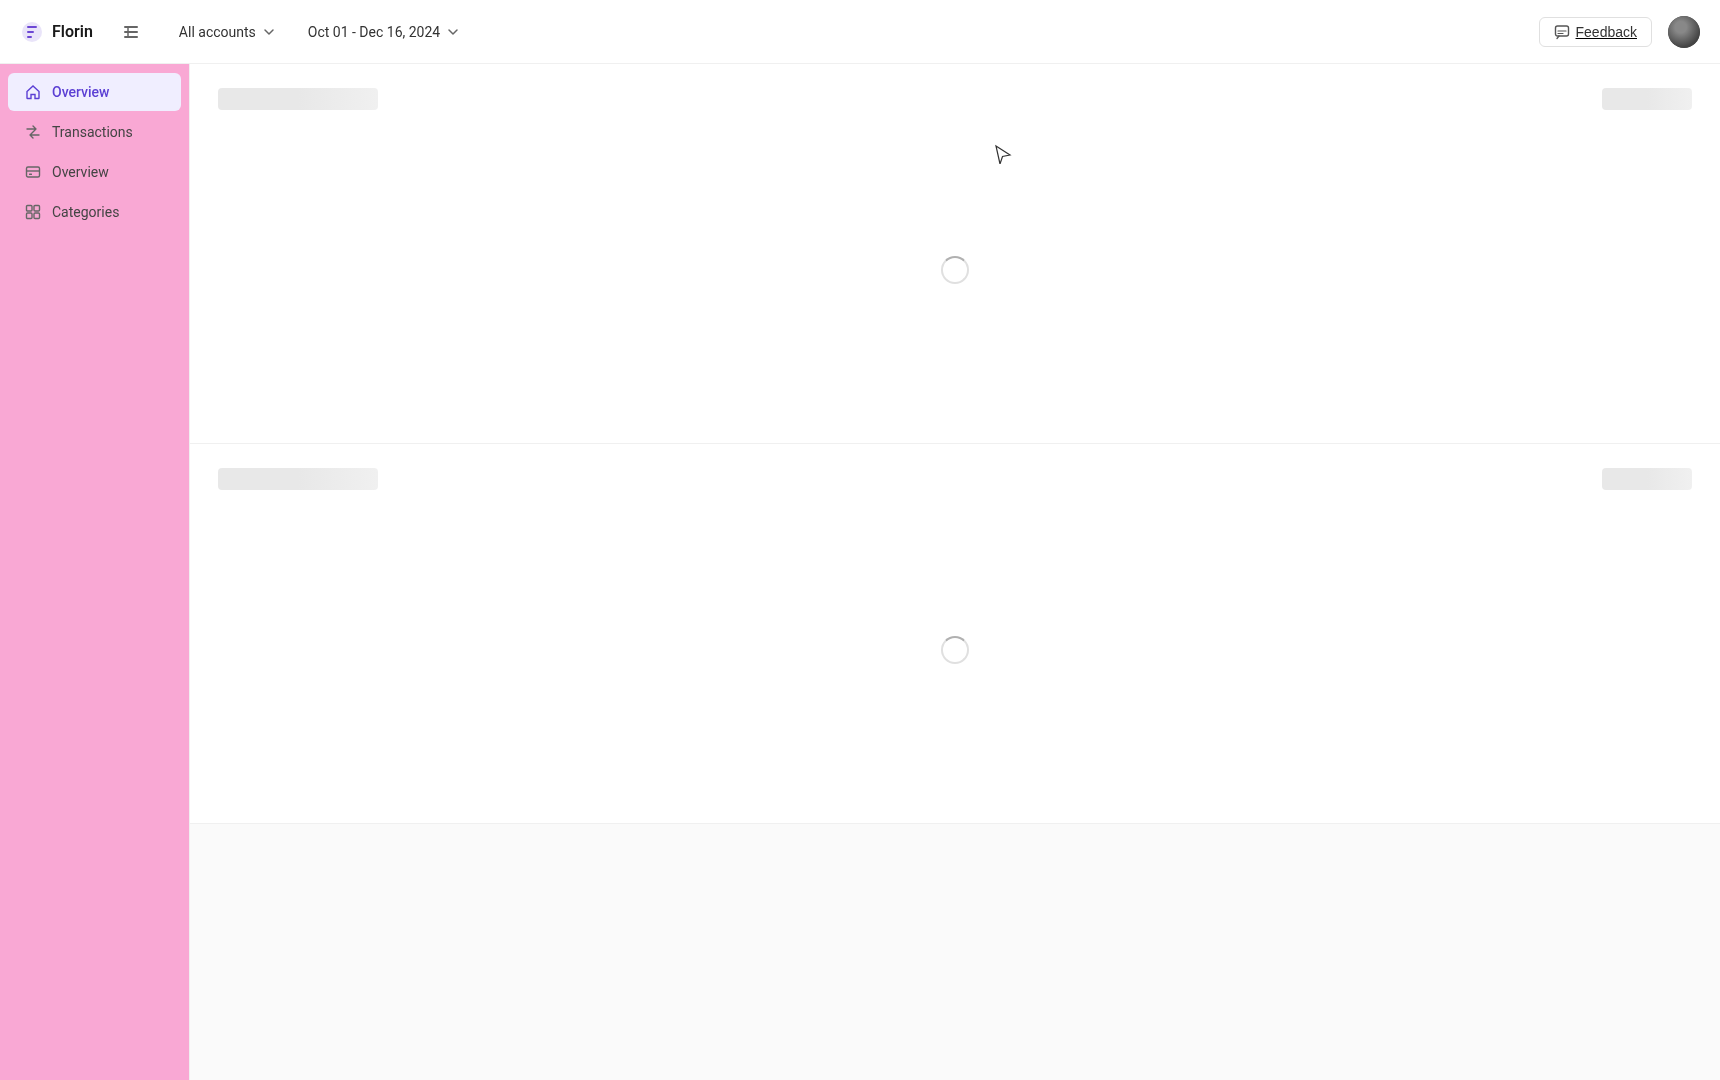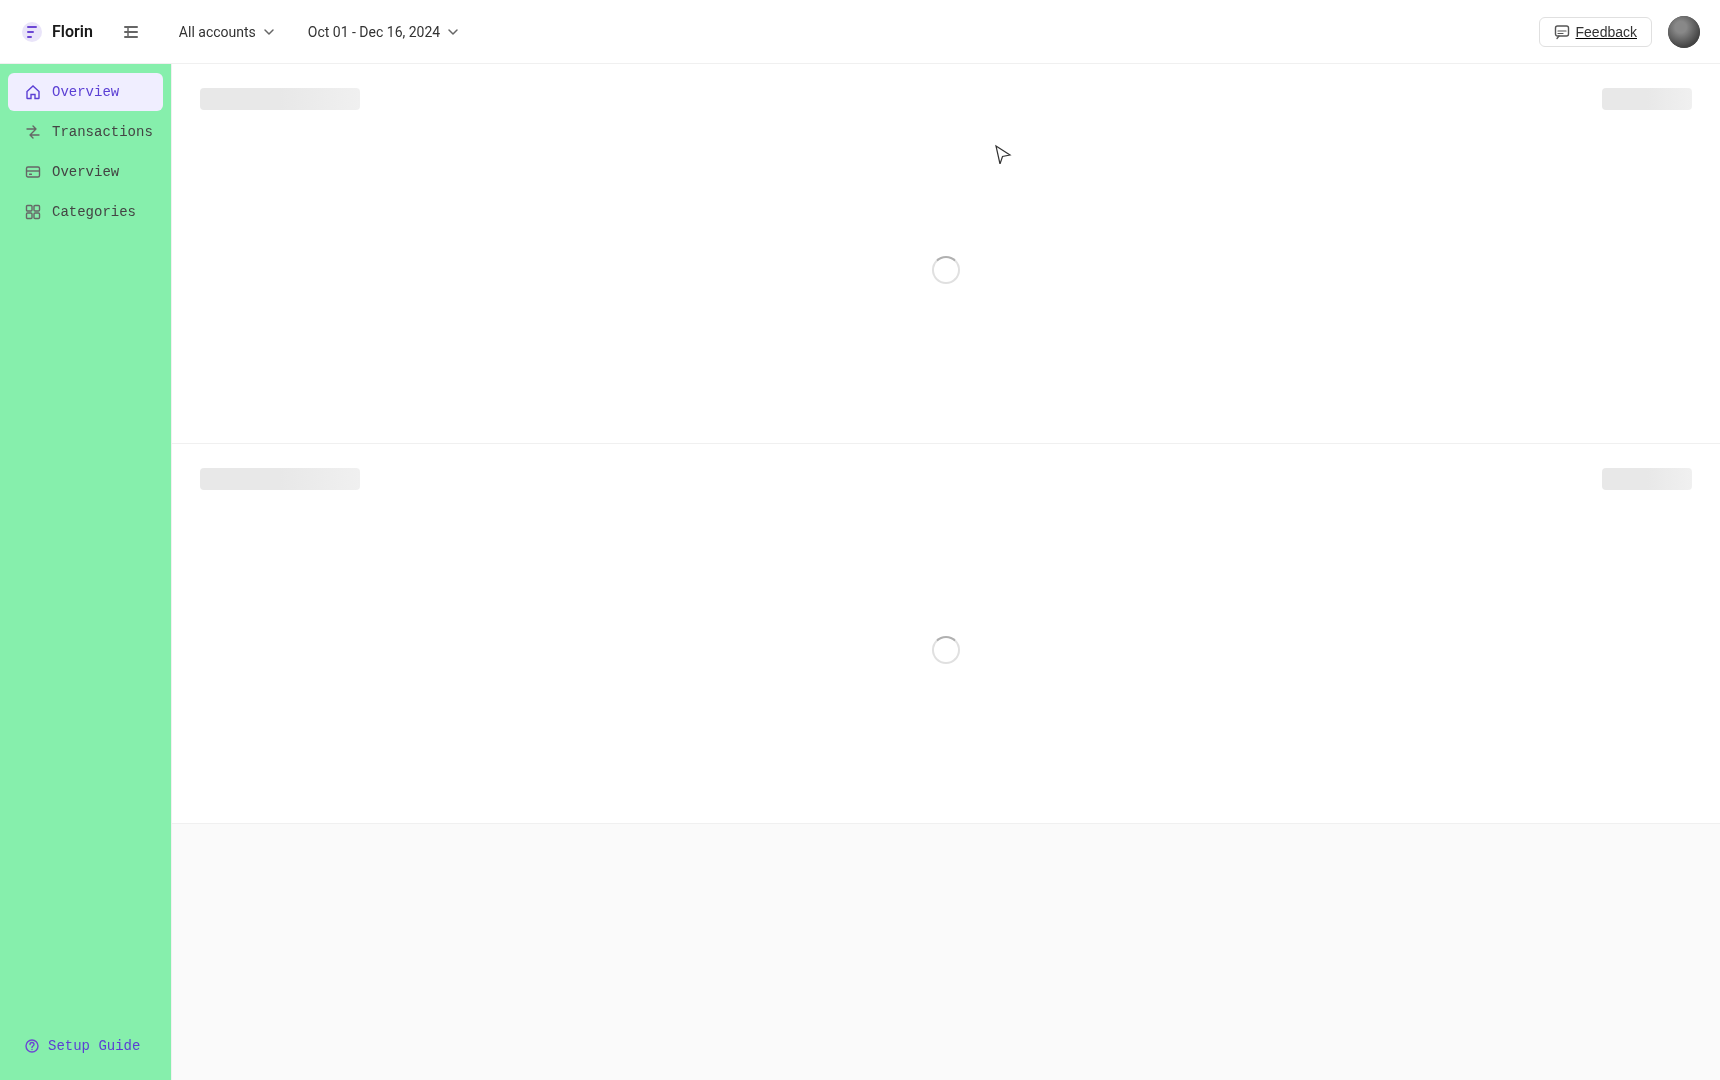--- a/index.html
+++ b/index.html
@@ -131,28 +131,27 @@
 
     
     .main-layout {
       display: flex;
       flex: 1;
       overflow: hidden;
     }
 
     
     .sidebar {
-      width: 172px;
+      width: 190px;
       flex-shrink: 0;
-      background: #86efac;
+      background: #f9a8d4;
       border-right: 1px solid #f0f0f0;
       display: flex;
       flex-direction: column;
       padding-top: 8px;
-      font-family: Liberation Mono, monospace;
     }
 
     .nav-item {
       display: flex;
       align-items: center;
       gap: 10px;
       padding: 10px 16px;
       cursor: pointer;
       font-size: 14px;
       color: #444;
@@ -362,30 +361,20 @@
         <svg width="16" height="16" viewBox="0 0 16 16" fill="none">
           <rect x="1.5" y="1.5" width="5.5" height="5.5" rx="1" stroke="#666" stroke-width="1.4"></rect>
           <rect x="9" y="1.5" width="5.5" height="5.5" rx="1" stroke="#666" stroke-width="1.4"></rect>
           <rect x="1.5" y="9" width="5.5" height="5.5" rx="1" stroke="#666" stroke-width="1.4"></rect>
           <rect x="9" y="9" width="5.5" height="5.5" rx="1" stroke="#666" stroke-width="1.4"></rect>
         </svg>
       </span>
       <span>Categories</span>
     </div>
 
-    <div class="sidebar-bottom">
-      <div class="setup-guide-btn">
-        <svg width="16" height="16" viewBox="0 0 16 16" fill="none">
-          <circle cx="8" cy="8" r="6" stroke="#6c47d4" stroke-width="1.4"></circle>
-          <path d="M6 6.5C6 5.4 7 4.5 8 4.5c1.1 0 2 .9 2 2 0 1.5-2 1.5-2 3" stroke="#6c47d4" stroke-width="1.4" stroke-linecap="round"></path>
-          <circle cx="8" cy="11.5" r="0.7" fill="#6c47d4"></circle>
-        </svg>
-        <span>Setup Guide</span>
-      </div>
-    </div>
   </div>
 
   <div class="content">
 
     <div class="section-panel">
       <div class="section-header">
         <div class="skeleton-title"></div>
         <div class="skeleton-action"></div>
       </div>
       <div class="loading-spinner-container">

